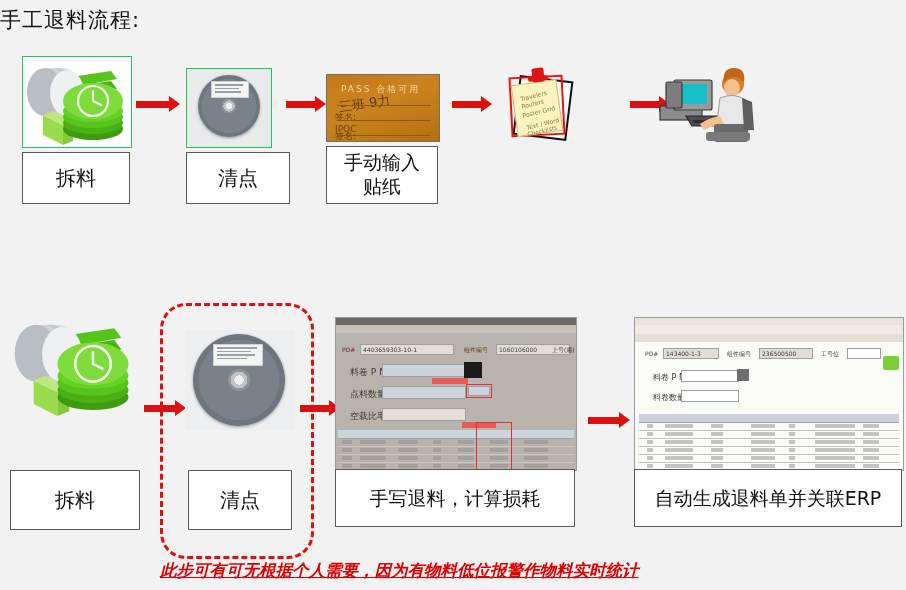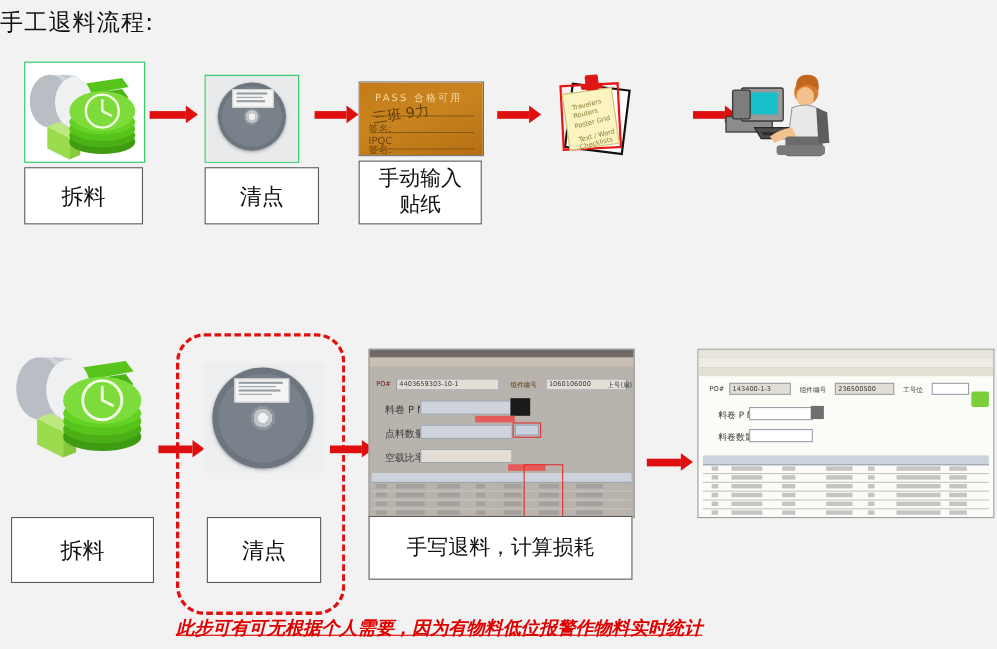--- a/index.html
+++ b/index.html
@@ -445,16 +445,19 @@
           <span class="gcell" style="left:26px;width:28px;"></span>
           <span class="gcell" style="left:72px;width:12px;"></span>
           <span class="gcell" style="left:112px;width:24px;"></span>
           <span class="gcell" style="left:150px;width:6px;"></span>
           <span class="gcell" style="left:176px;width:40px;"></span>
           <span class="gcell" style="left:224px;width:16px;"></span>
         </div>
 
     </div>
   </div>
+  <div class="labelbox" style="left:634px;top:469px;width:268px;height:58px;font-size:19px;line-height:1.3;">
+    <span>自动生成退料单并关联ERP</span>
+  </div>
 
   <div class="footnote" style="left:160px;top:560px;">此步可有可无根据个人需要，因为有物料低位报警作物料实时统计</div>
 
 </div>
 
 </body></html>

